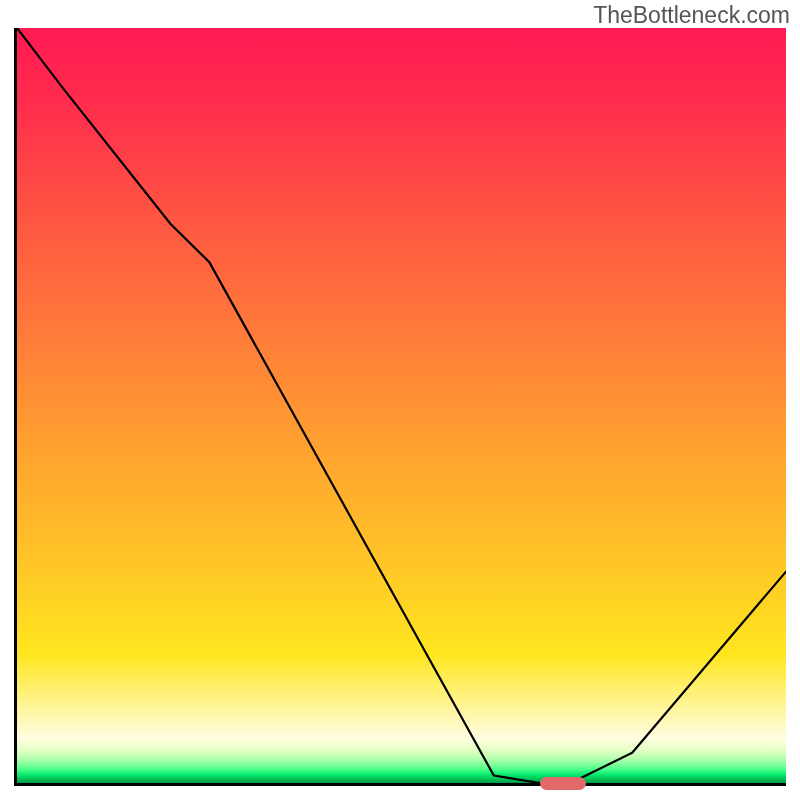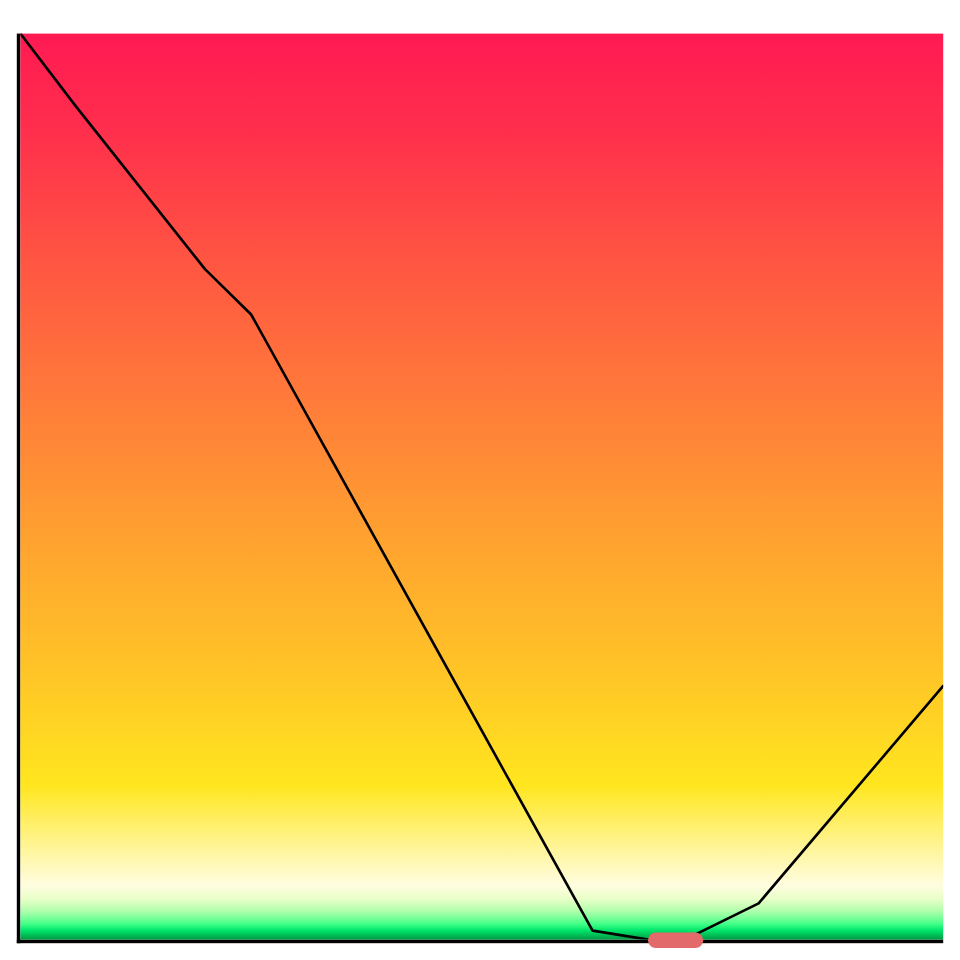--- a/index.html
+++ b/index.html
@@ -70,20 +70,21 @@
     height: 13px;
     border-radius: 7px;
     background: #e26a6a;
   }
 </style>
 </head>
 <body>
 
 <div class="wrap">
 
+  <div class="watermark">TheBottleneck.com</div>
 
   <div class="plot">
     <div class="gradient"></div>
 
     <svg class="curve" viewBox="0 0 769 755" preserveAspectRatio="none">
       <path fill="none" stroke="#000" stroke-width="2.2" stroke-linejoin="round" stroke-linecap="round" d="M0.0 0.0 L46.1 60.4 L153.8 196.3 L192.3 234.1 L476.8 747.5 L522.9 755.0 L553.7 755.0 L615.2 724.8 L769.0 543.6"></path>
     </svg>
 
     <div class="marker" style="left: 522.92px; width: 46.14px; bottom: -7px; background: rgb(226, 106, 106);"></div>
   </div>

